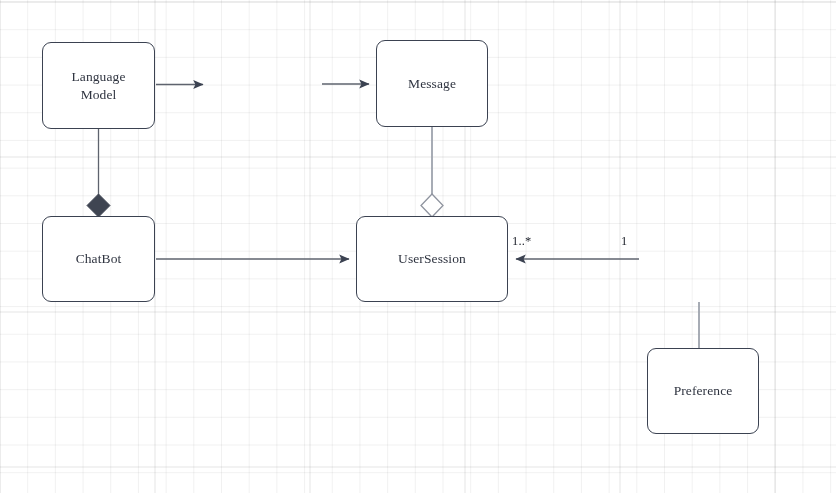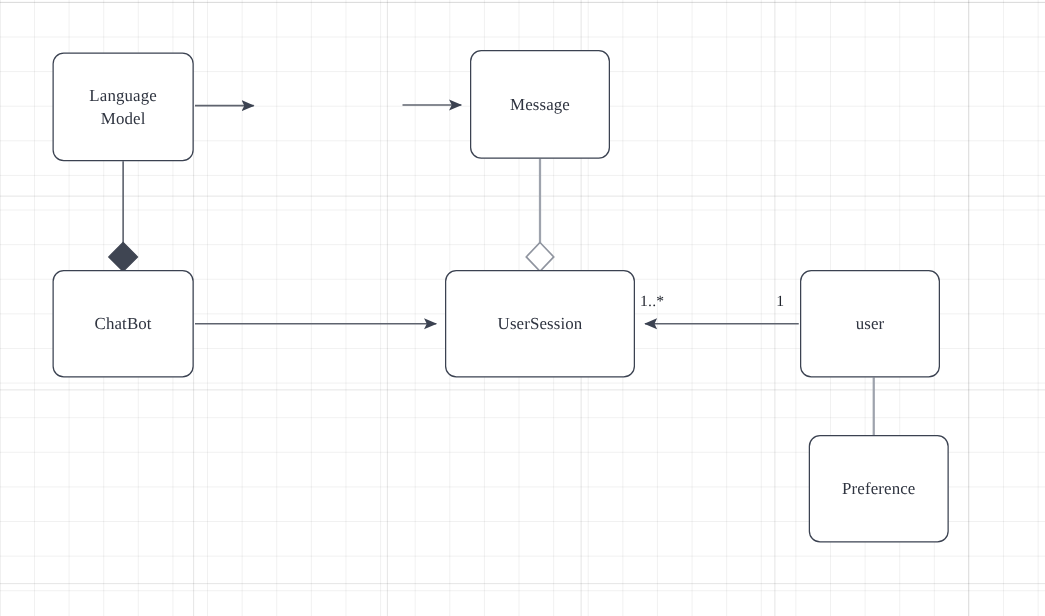--- a/index.html
+++ b/index.html
@@ -127,23 +127,20 @@
   </div>
 
   <div class="node" style="left:42px; top:216px; width:113px; height:86px;align-items:center;">
     <span class="node-label">ChatBot</span>
   </div>
 
   <div class="node" style="left:356px; top:216px; width:152px; height:86px;">
     <span class="node-label">UserSession</span>
   </div>
 
-  <div class="node" style="left:640px; top:216px; width:112px; height:86px;">
-    <span class="node-label">user</span>
-  </div>
 
   <div class="node" style="left:647px; top:348px; width:112px; height:86px;">
     <span class="node-label">Preference</span>
   </div>
 
   <div class="mult" style="left:512px; top:234px;">1..*</div>
 
   <div class="mult" style="left:621px; top:234px;">1</div>
 
 </div>

